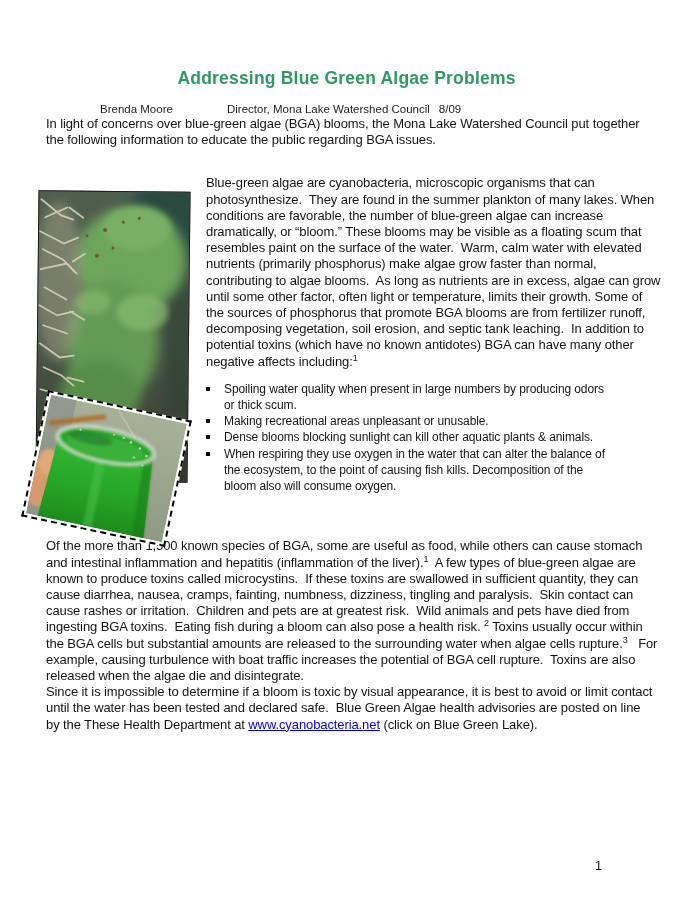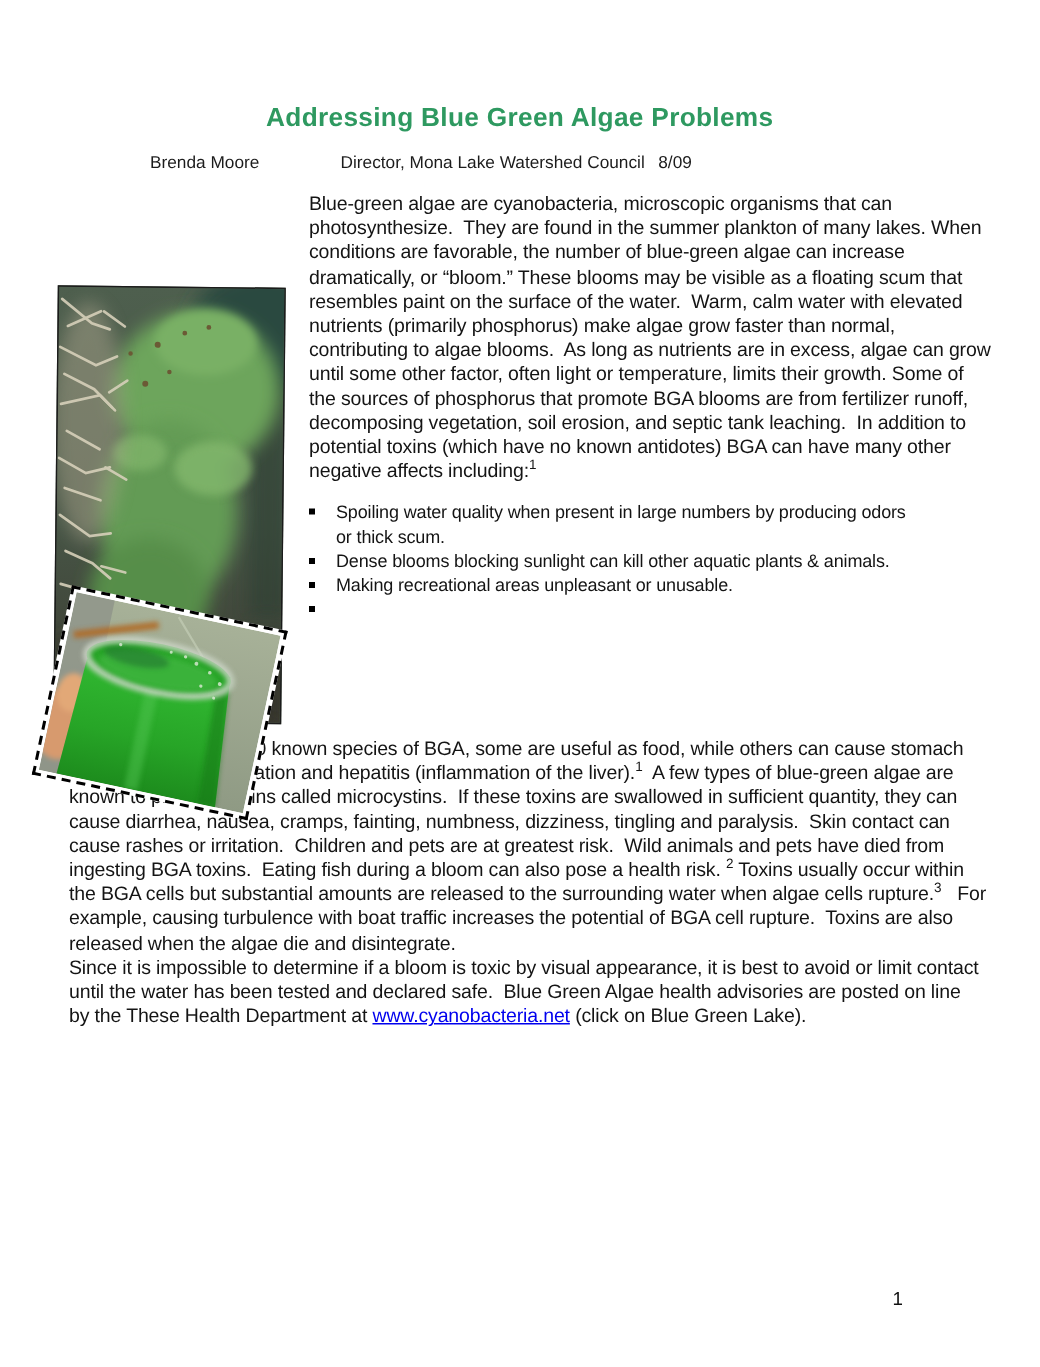--- a/index.html
+++ b/index.html
@@ -31,21 +31,21 @@
   .byline .name { display: inline-block; width: 127px; }
   .byline .date { margin-left: 9px; }
   .content { padding: 0 31px 0 46px; }
   p.doc-par {
     margin: 0;
     font-size: 13px; line-height: 16.2px;
     letter-spacing: -0.1px;
     white-space: pre-wrap;
   }
   .intro { margin-top: 23px; max-width: 606px; }
-  .main-section { margin-top: 12px; }
+  .main-section { margin-top: 27px; }
   .float-spacer { float: left; width: 160px; height: 363px; }
   .bullet-list {
     margin: 11px 0 0 0; padding: 0 0 0 29px;
     list-style: none;
   }
   .bullet-list li {
     display: flex;
     font-size: 12px; line-height: 16.2px;
     letter-spacing: -0.1px;
   }
@@ -84,39 +84,41 @@
 </head>
 <body>
 
 <div class="page">
 
   <h1 class="doc-title">Addressing Blue Green Algae Problems</h1>
 
   <div class="byline"><span class="name">Brenda Moore</span><span>Director, Mona Lake Watershed Council</span><span class="date">8/09</span></div>
 
   <div class="content">
+    <p class="doc-par intro">In light of concerns over blue-green algae (BGA) blooms, the Mona Lake Watershed Council put together the following information to educate the public regarding BGA issues.</p>
 
     <div class="main-section">
       <div class="float-spacer"></div>
       <p class="doc-par"><span>Blue-green algae are cyanobacteria, microscopic organisms that can photosynthesize.  They are found in the summer plankton of many lakes. When conditions are favorable, the number of blue-green algae can increase dramatically, or “bloom.” These blooms may be visible as a floating scum that resembles paint on the surface of the water.  Warm, calm water with elevated nutrients (primarily phosphorus) make algae grow faster than normal, contributing to algae blooms.  As long as nutrients are in excess, algae can grow until some other factor, often light or temperature, limits their growth. Some of the sources of phosphorus that promote BGA blooms are from fertilizer runoff, decomposing vegetation, soil erosion, and septic tank leaching.  In addition to potential toxins (which have no known antidotes) BGA can have many other negative affects including:</span><sup>1</sup></p>
       <ul class="bullet-list">
           <li>
             <span class="sq"></span>
             <span class="li-text">Spoiling water quality when present in large numbers by producing odors or thick scum.</span>
           </li>
           <li>
             <span class="sq"></span>
+            <span class="li-text">Making recreational areas unpleasant or unusable.</span>
+          </li>
+          <li>
+            <span class="sq"></span>
             <span class="li-text">Dense blooms blocking sunlight can kill other aquatic plants &amp; animals.</span>
           </li>
           <li>
             <span class="sq"></span>
-            <span class="li-text">Making recreational areas unpleasant or unusable.</span>
-          </li>
-          <li>
-            <span class="sq"></span>
+            <span class="li-text">When respiring they use oxygen in the water that can alter the balance of the ecosystem, to the point of causing fish kills. Decomposition of the bloom also will consume oxygen.</span>
           </li>
         </ul>
     </div>
 
     <p class="doc-par par2"><span>Of the more than 1,500 known species of BGA, some are useful as food, while others can cause stomach and intestinal inflammation and hepatitis (inflammation of the liver).</span><sup>1</sup><span>  A few types of blue-green algae are known to produce toxins called microcystins.  If these toxins are swallowed in sufficient quantity, they can cause diarrhea, nausea, cramps, fainting, numbness, dizziness, tingling and paralysis.  Skin contact can cause rashes or irritation.  Children and pets are at greatest risk.  Wild animals and pets have died from ingesting BGA toxins.  Eating fish during a bloom can also pose a health risk. </span><sup>2</sup><span> Toxins usually occur within the BGA cells but substantial amounts are released to the surrounding water when algae cells rupture.</span><sup>3</sup><span>   For example, causing turbulence with boat traffic increases the potential of BGA cell rupture.  Toxins are also released when the algae die and disintegrate.</span></p>
     <p class="doc-par par3"><span>Since it is impossible to determine if a bloom is toxic by visual appearance, it is best to avoid or limit contact until the water has been tested and declared safe.  Blue Green Algae health advisories are posted on line by the These Health Department at </span><a class="doc-link" href="#">www.cyanobacteria.net</a><span> (click on Blue Green Lake).</span></p>
   </div>
 
   <div class="photo1">
     <svg viewBox="0 0 150 289" preserveAspectRatio="none">

